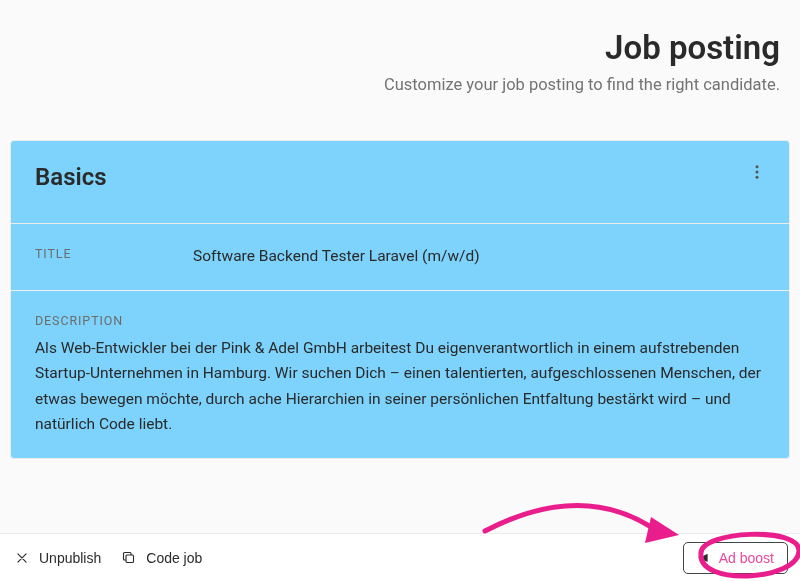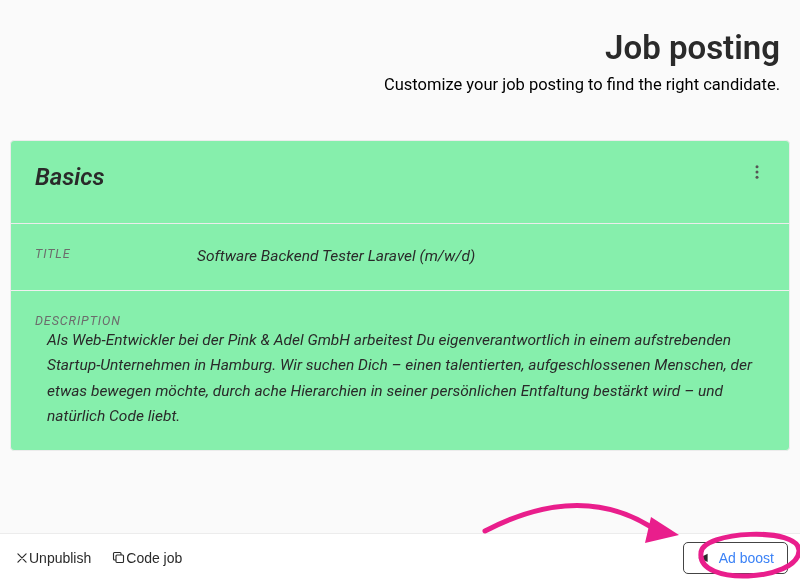--- a/index.html
+++ b/index.html
@@ -17,28 +17,27 @@
       padding: 28px 20px 46px;
     }
     .hero h1 {
       font-size: 33px;
       font-weight: 600;
       color: #2a2a2a;
       margin-bottom: 8px;
     }
     .hero p {
       font-size: 16.5px;
-      color: #000000;
+      color: #737373;
     }
     .card {
-      background: #86efac;
+      background: #7dd3fc;
       margin: 0 10px;
       border: 1px solid #ececec;
       border-radius: 4px;
-      font-style: italic;
     }
     .card-head {
       padding: 22px 24px 22px;
       position: relative;
       border-bottom: 1px solid #ececec;
     }
     .card-head h2 {
       font-size: 24px;
       font-weight: 600;
       margin-bottom: 10px;
@@ -59,75 +58,74 @@
       background: transparent;
       cursor: pointer;
       font-size: 18px;
       color: #555;
       line-height: 1;
     }
     .field-row {
       display: flex;
       padding: 20px 24px;
       border-bottom: 1px solid #f0f0f0;
-      gap: 0;
+      gap: 8px;
     }
     .field-row:last-child { border-bottom: none; flex-direction: column; }
     .field-label {
       width: 150px;
       flex-shrink: 0;
       font-size: 12.5px;
       letter-spacing: 0.9px;
       color: #6c6c6c;
       padding-top: 2px;
     }
     .field-value {
       flex: 1;
       font-size: 15.5px;
       color: #2a2a2a;
       line-height: 1.65;
-      margin-left: 12px;
     }
     .bottom-bar {
       position: absolute;
       bottom: 0;
       left: 0;
       right: 0;
       height: 48px;
       background: #fff;
       border-top: 1px solid #ececec;
       display: flex;
       align-items: center;
       padding: 0 12px;
       gap: 16px;
     }
     .bar-link {
       display: inline-flex;
       align-items: center;
-      gap: 0;
+      gap: 10px;
       font-size: 14px;
       color: #2a2a2a;
       cursor: pointer;
       background: none;
       border: none;
       padding: 4px 2px;
     }
     .bar-link .ic { width: 15px; height: 15px; display: inline-flex; align-items: center; justify-content: center; }
     .spacer { flex: 1; }
     .boost-btn {
       display: inline-flex;
       align-items: center;
       gap: 7px;
       font-size: 14px;
       background: #fff;
       border: 1px solid #444;
       border-radius: 5px;
       padding: 7px 13px;
       cursor: pointer;
-      color: #3b82f6;
+      color: #ec4899;
     }
     .boost-btn .ic { width: 15px; height: 15px; display: inline-flex; align-items: center; justify-content: center; }
 
     
     .annot {
       position: absolute;
       right: 0;
       bottom: 0;
       width: 335px;
       height: 90px;

